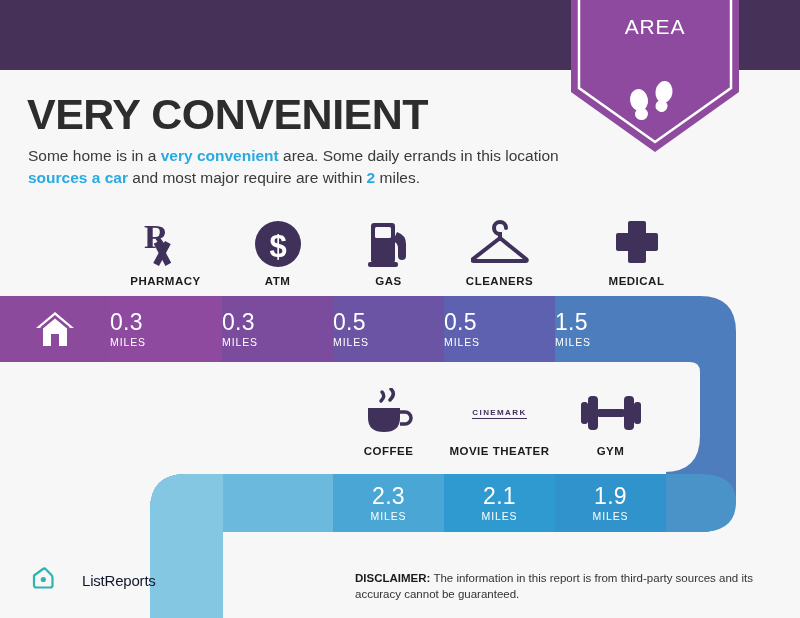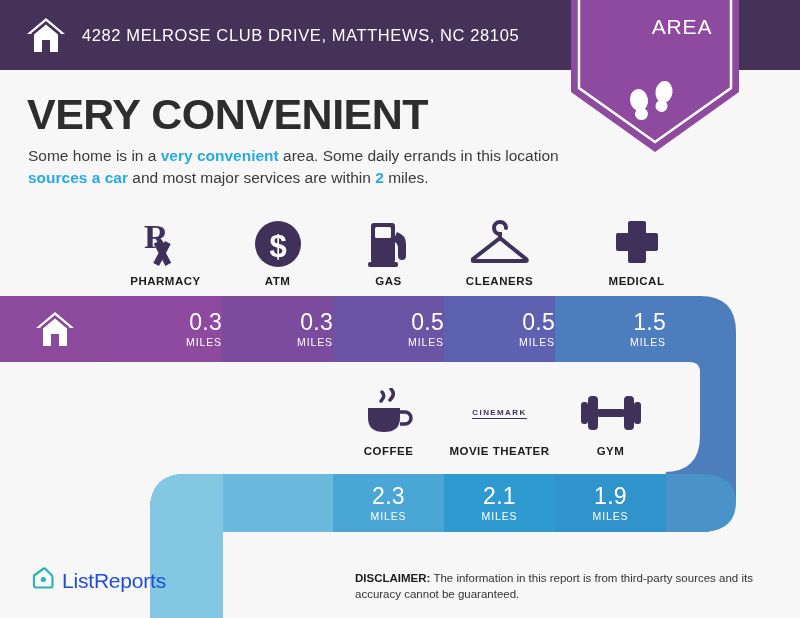--- a/index.html
+++ b/index.html
@@ -29,42 +29,41 @@
 
   
   .badge{
     position:absolute;left:571px;top:0;width:168px;height:152px;
   }
   .badge svg{display:block;width:168px;height:152px;}
   .badge-text{
     position:absolute;left:0;top:14px;width:168px;text-align:center;
     color:#fff;font-size:21px;line-height:25px;letter-spacing:.8px;
     font-weight:400;
-    padding-left:27px;
   }
 
   
   .title{
     position:absolute;left:27px;top:90px;
     font-size:43px;font-weight:700;letter-spacing:-0.5px;
     color:#2d2d2d;line-height:48px;
   }
   .subtitle{
     position:absolute;left:28px;top:145px;width:545px;
     font-size:15.5px;line-height:22px;color:#3a3a3a;
   }
   .subtitle b{color:#29abe2;font-weight:700;}
 
   
   .ribbon{position:absolute;left:0;top:290px;width:800px;height:328px;}
   .ribbon svg{position:absolute;left:0;top:0;}
 
   
   .seg{position:absolute;height:66px;top:296px;display:flex;
-       flex-direction:column;align-items:flex-end;justify-content:center;color:#fff;}
+       flex-direction:column;align-items:flex-start;justify-content:center;color:#fff;}
   .seg .val{font-size:23px;line-height:25px;font-weight:400;letter-spacing:.3px;}
   .seg .unit{font-size:10.5px;letter-spacing:.9px;font-weight:400;margin-top:1px;}
   .seg-home{position:absolute;left:0;top:296px;width:110px;height:66px;
             display:flex;align-items:center;justify-content:center;}
   .home-icon-bar{width:40px;height:36px;display:block;}
 
   .seg2{position:absolute;height:58px;top:474px;display:flex;
         flex-direction:column;align-items:center;justify-content:center;color:#fff;}
   .seg2 .val{font-size:23px;line-height:25px;font-weight:400;letter-spacing:.3px;}
   .seg2 .unit{font-size:10.5px;letter-spacing:.9px;font-weight:400;margin-top:1px;}
@@ -82,62 +81,53 @@
 
   .cinemark{
     font-size:8px;font-weight:700;letter-spacing:1.4px;color:#3f3159;
     border-bottom:1.5px solid #3f3159;padding-bottom:1px;display:inline-block;
   }
 
   
   .footer-logo{
     position:absolute;left:30px;top:566px;display:flex;align-items:center;gap:7px;
   }
-  .footer-logo .name{font-size:21px;color:#1d4ed8;letter-spacing:-0.2px;}
+  .footer-logo .name{font-size:15px;color:#0f172a;letter-spacing:-0.2px;margin-left:20px;}
   .disclaimer{
     position:absolute;left:355px;top:570px;width:430px;
     font-size:11.5px;line-height:16px;color:#333;
   }
   .disclaimer b{font-weight:700;color:#1b1b1b;}
 </style>
 </head>
 <body>
 
 <div id="page">
 
   <div class="header-bar"></div>
-  <div class="header-inner">
-    <span>
-      <svg class="home-icon-hdr" viewBox="0 0 40 36">
-        <path fill="#ffffff" d="M20 1 L39 17 L34.5 17 L34.5 16 L20 4 L5.5 16 L5.5 17 L1 17 Z"></path>
-        <path fill="#ffffff" d="M8 17.5 L20 7.5 L32 17.5 L32 35 L24 35 L24 23 L16 23 L16 35 L8 35 Z"></path>
-      </svg>
-    </span>
-    <span class="header-address">4282 MELROSE CLUB DRIVE, MATTHEWS, NC 28105</span>
-  </div>
 
   <div class="badge">
     <svg viewBox="0 0 168 152">
       <path fill="#8e4a9e" d="M0 0 L168 0 L168 92 L84 152 L0 92 Z"></path>
       <path fill="none" stroke="#ffffff" stroke-width="2.5" d="M8 0 L8 88 L84 142 L160 88 L160 0"></path>
 
       <g fill="#ffffff">
         <ellipse cx="68" cy="100" rx="9" ry="11" transform="rotate(-10 68 100)"></ellipse>
         <ellipse cx="70.5" cy="114" rx="6.5" ry="6" transform="rotate(-10 70.5 114)"></ellipse>
         <ellipse cx="93" cy="92" rx="8.5" ry="11" transform="rotate(8 93 92)"></ellipse>
         <ellipse cx="90.5" cy="106" rx="6" ry="6" transform="rotate(8 90.5 106)"></ellipse>
       </g>
     </svg>
     <div class="badge-text">
       <div>AREA</div>
     </div>
   </div>
 
   <div class="title">VERY CONVENIENT</div>
-  <div class="subtitle"><span>Some home is in a </span><b>very convenient</b><span> area. Some daily errands in this location </span><b>sources a car</b><span> and most major services are within </span><b>2</b><span> miles.</span></div>
+  <div class="subtitle"><span>Some home is in a </span><b>very convenient</b><span> area. Some daily errands in this location </span><b>sources a car</b><span> and most major require are within </span><b>2</b><span> miles.</span></div>
 
   <div class="ribbon">
     <svg width="800" height="328" viewBox="0 0 800 328">
       <defs>
         <clipPath id="topClip">
 
           <path d="M0 6 L666 6 L666 6 Q736 6 736 76 L736 150 Q736 182 706 182 L700 182
                    L700 72 L666 72 L0 72 Z"></path>
         </clipPath>
         <clipPath id="topBarClip">

